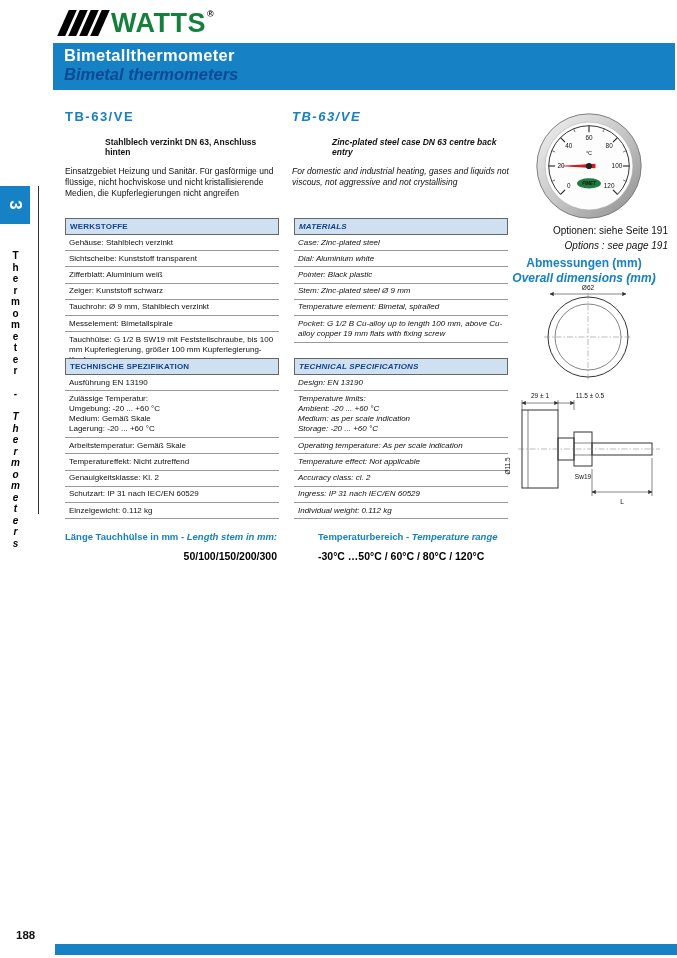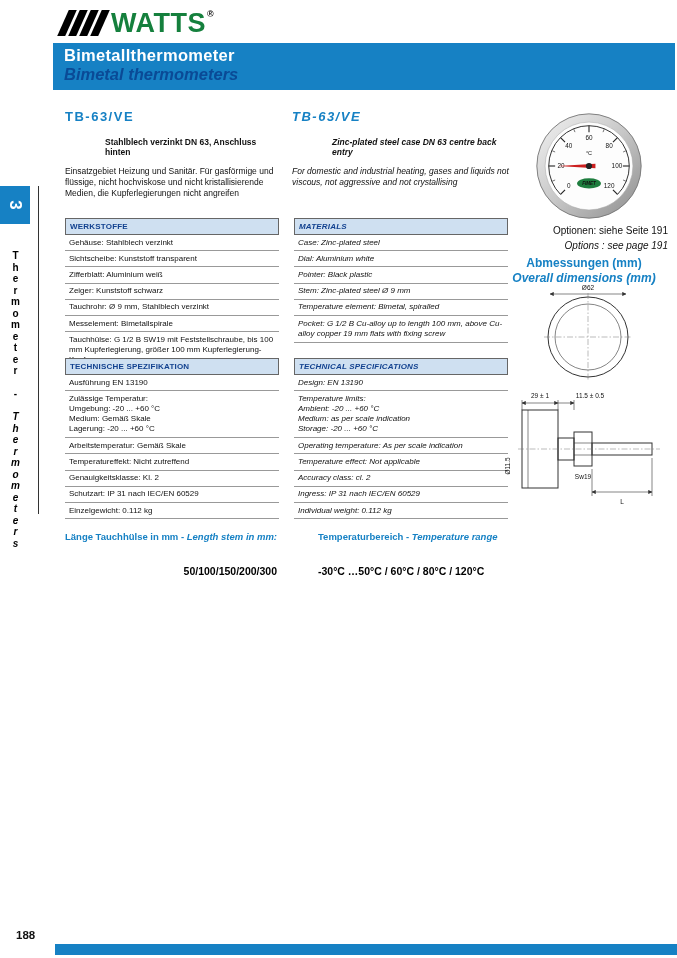--- a/index.html
+++ b/index.html
@@ -74,21 +74,21 @@
   .thin { stroke-width:0.6; }
   .center { stroke:#777; stroke-width:0.5; stroke-dasharray:6 2 1.5 2; fill:none; }
   .dimline { stroke:#333; stroke-width:0.6; fill:none; }
   .dim { font-size:6.5px; text-anchor:middle; }
 
   
   .stem-block { position:absolute; left:65px; top:531px;text-align:right; }
   .range-block { position:absolute; left:318px; top:531px; }
   .f-label { color:var(--accent-blue); font-weight:bold; font-size:9.5px; }
   .f-label .en { font-style:italic; }
-  .f-value { font-weight:bold; font-size:10.5px; margin-top:23px; color:#000; }
+  .f-value { font-weight:bold; font-size:10.5px; margin-top:8px; color:#000; }
 
   .page-num { position:absolute; left:16px; top:929px; font-weight:bold; font-size:11.5px; }
   .bottom-bar { position:absolute; left:55px; top:944px; width:622px; height:11px; background:var(--accent-blue); }
 </style>
 </head>
 <body>
 
 <div class="logo">
   <div class="logo-stripes">
       <i></i>

